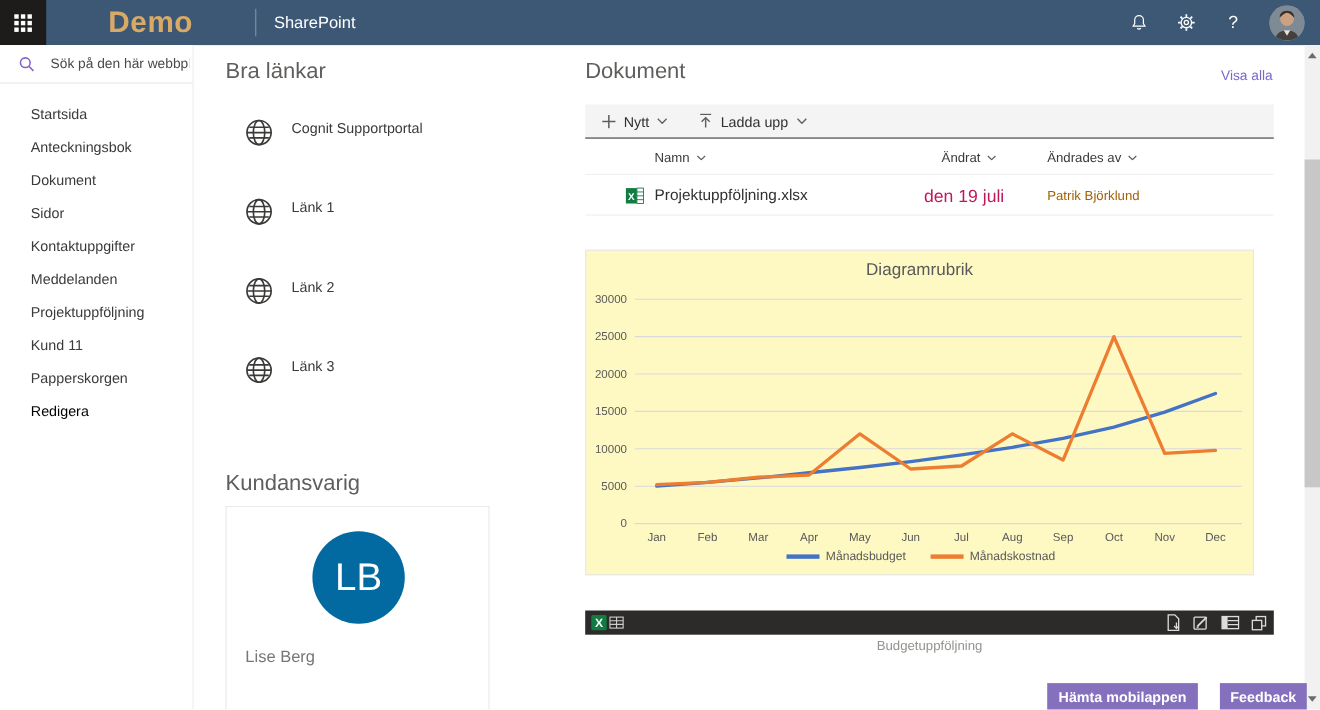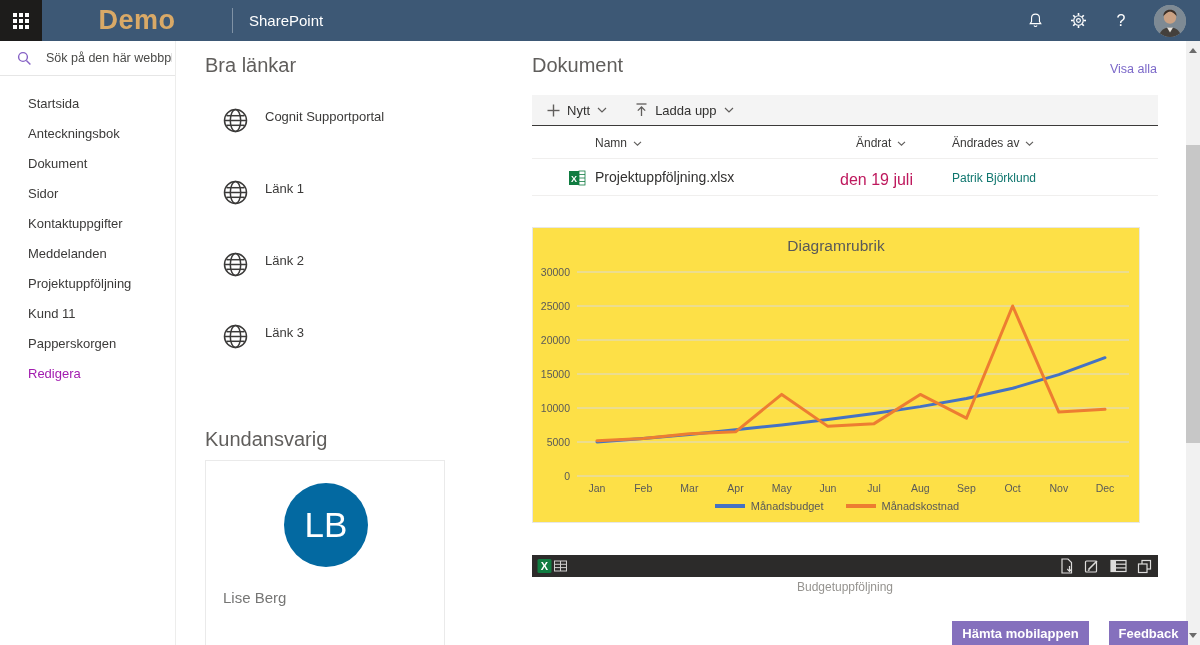--- a/index.html
+++ b/index.html
@@ -33,21 +33,21 @@
   .scroll-thumb { position:absolute; left:0; top:104px; width:14px; height:298px; background:#c7c7c7; cursor:pointer; }
   
   .sidebar { position:absolute; left:0; top:41px; width:176px; height:604px; border-right:1px solid #ededec; background:#fff; }
   .search-row { display:flex; align-items:center; gap:12px; height:35px; padding-left:17px;
     border-bottom:1px solid #e6e6e6; }
   .search-input { border:none; outline:none; width:130px; font-size:12.5px; color:#3b3a39;
     font-family:"Liberation Sans",sans-serif; background:transparent; }
   .search-input::placeholder { color:#4a4a48; opacity:1; }
   .nav { padding:13px 0 0 28px; }
   .nav-item { height:30px; line-height:30px; font-size:13px; color:#3b3a39; cursor:pointer; white-space:nowrap; }
-  .nav-item.accent { color:#a21caf; }
+  .nav-item.accent { color:#000000; }
   
   .mid { position:absolute; left:205px; top:41px; width:302px; height:556px; }
   .section-title { font-size:20px; color:#605e5c; font-weight:400; }
   .mid .section-title { margin:13px 0 0 0; }
   .links-list { margin-top:30px; }
   .link-item { display:flex; align-items:flex-start; gap:16px; padding-left:17px; height:27px; margin-bottom:45px; cursor:pointer; }
   .link-label { font-size:13px; color:#3b3a39; padding-top:2px; }
   .owner-section { position:absolute; left:0; top:374px; width:302px; }
   .owner-card { margin-top:9px; width:240px; height:220px; border:1px solid #eaeaea; background:#fff; position:relative; }
   .owner-avatar { position:absolute; left:78px; top:22px; width:84px; height:84px; border-radius:50%;
@@ -59,24 +59,24 @@
   .view-all { position:absolute; right:1px; top:21px; font-size:12.5px; color:#7b68c9; cursor:pointer; }
   .cmdbar { position:absolute; left:0; top:54px; width:626px; height:31px; background:#f4f4f4;
     border-bottom:1px solid #3b3a39; display:flex; align-items:center; padding-left:15px; gap:28px; }
   .cmd-item { display:flex; align-items:center; gap:7px; font-size:13px; color:#323130; cursor:pointer; }
   .tbl-header { position:absolute; left:0; top:86px; width:626px; height:32px; border-bottom:1px solid #f0efee; }
   .tbl-col { position:absolute; top:9px; font-size:12px; color:#3b3a39; display:flex; align-items:center; gap:6px; cursor:pointer; }
   .tbl-row { position:absolute; left:0; top:118px; width:626px; height:37px; border-bottom:1px solid #f0efee; cursor:pointer; }
   .row-icon { position:absolute; left:36px; top:10px; }
   .row-name { position:absolute; left:63px; top:10px; font-size:14px; color:#323130; }
   .row-modified { position:absolute; left:308px; top:12px; font-size:16px; color:#be185d; }
-  .row-by { position:absolute; left:420px; top:12px; font-size:12px; color:#0f766e; }
+  .row-by { position:absolute; left:420px; top:12px; font-size:12px; color:#a16207; }
   
   .chart-card { position:absolute; left:532px; top:227px; width:608px; height:296px;
-    border:1px solid #e7e7e7; background:#fde047; }
+    border:1px solid #e7e7e7; background:#fef9c3; }
   .chart-title { text-align:center; margin-top:9px; font-size:15.5px; color:#595959; }
   .chart-svg { position:absolute; left:0; top:32px; }
   .chart-svg text { font-family:"Liberation Sans",sans-serif; }
   .chart-legend { position:absolute; left:0; top:272px; width:608px; display:flex; justify-content:center; gap:22px; }
   .legend-item { display:flex; align-items:center; gap:6px; }
   .legend-swatch { width:30px; height:3.5px; }
   .legend-label { font-size:11px; color:#595959; }
   
   .embed-bar { position:absolute; left:532px; top:555px; width:626px; height:22px; background:#2c2b2a;
     display:flex; align-items:center; justify-content:space-between; padding:0 6px 0 5px; }

